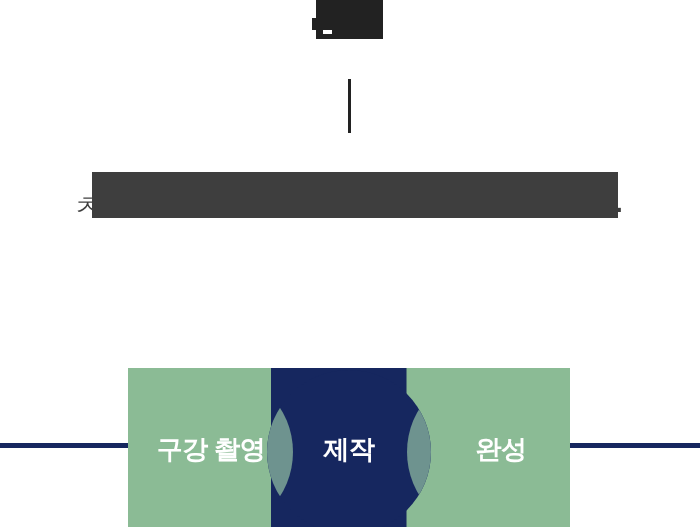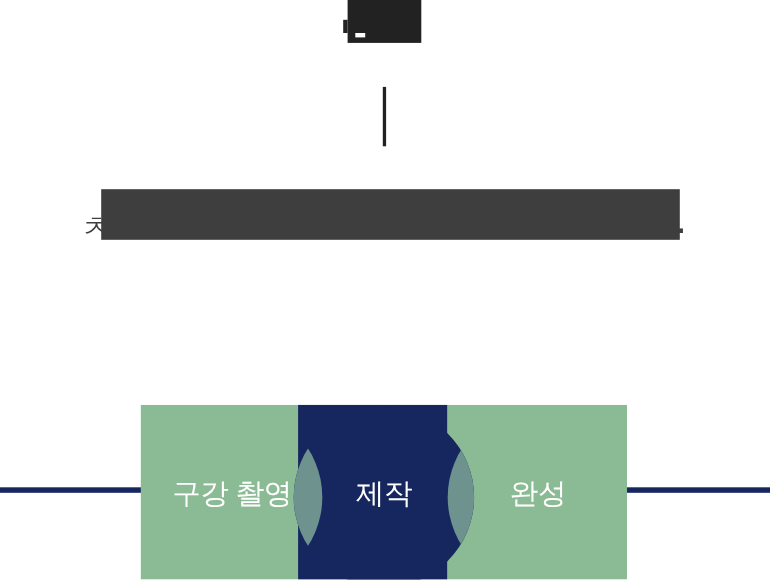--- a/index.html
+++ b/index.html
@@ -77,28 +77,28 @@
     position: absolute;
     left: 0; top: 368px;
     width: 700px; height: 159px;
     display: block;
   }
   .step-label {
     position: absolute;
     top: 449px;
     transform: translate(-50%, -50%);
     font-size: 26px;
-    font-weight: normal;
+    font-weight: bold;
     letter-spacing: -0.5px;
     white-space: nowrap;
     color: #ffffff;
   }
   .step-label.l1 { left: 211px; }
   .step-label.l2 { left: 349px; text-align: right; }
-  .step-label.l3 { left: 489px; }
+  .step-label.l3 { left: 501px; }
 </style>
 </head>
 <body>
 
 <div class="stage">
 
   <div class="badge">
     <div class="badge-notch"></div>
     <div class="badge-dash"></div>
   </div>

